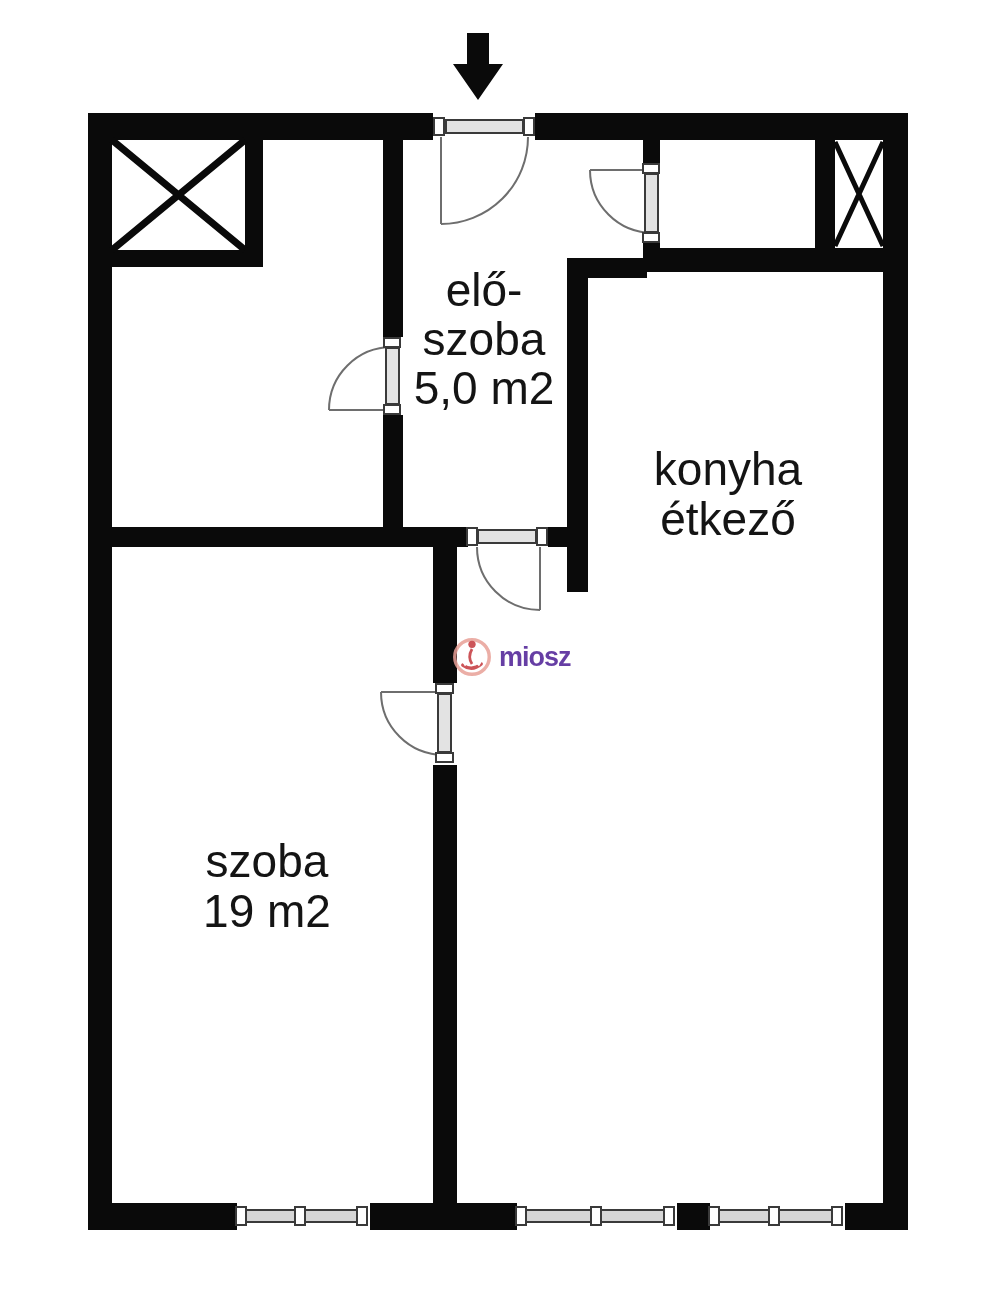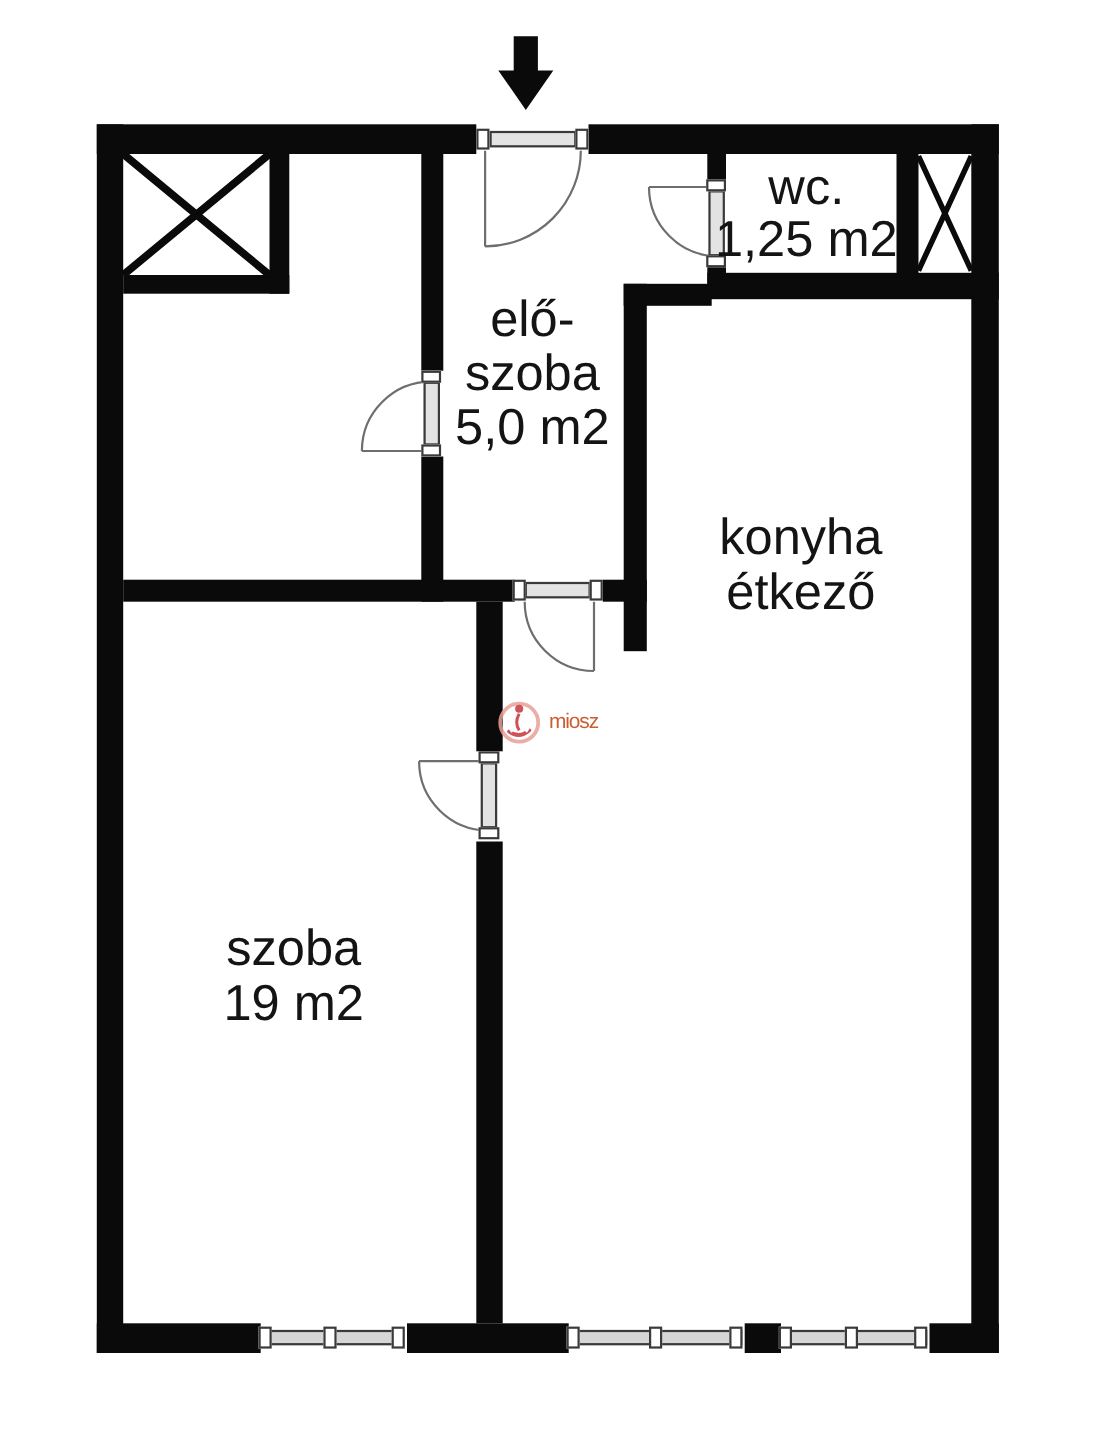--- a/index.html
+++ b/index.html
@@ -13,21 +13,21 @@
   .win{position:absolute;background:#d6d6d6;border:2px solid #3a3a3a;box-sizing:border-box;z-index:4;}
   .cap{position:absolute;background:#ffffff;border:2px solid #3a3a3a;box-sizing:border-box;z-index:5;}
   .label{
     position:absolute;transform:translate(-50%,-50%);text-align:center;z-index:6;
     color:#141414;font-size:46px;line-height:50px;white-space:nowrap;font-weight:400;
   }
   #watermark{
     position:absolute;left:449px;top:634px;z-index:7;display:flex;align-items:center;opacity:.85;
   }
   #watermark .wm-text{
-    color:#c2410c;font-size:19px;letter-spacing:-1px;margin-left:4px;font-weight:400;
+    color:#4c1d95;font-size:27px;letter-spacing:-1px;margin-left:4px;font-weight:700;
   }
 </style>
 </head>
 <body>
 
 <div id="plan">
 
   <div class="wall" style="left:88px;top:113px;width:345px;height:27px"></div>
   <div class="wall" style="left:535px;top:113px;width:373px;height:27px"></div>
   <div class="wall" style="left:88px;top:113px;width:24px;height:1117px"></div>
@@ -107,26 +107,22 @@
 
   <div class="label" style="left:250px;top:370px">
   </div>
 
   <div class="label" style="left:484px;top:339px;line-height:49px">
     <div>elő-</div>
     <div>szoba</div>
     <div>5,0 m2</div>
   </div>
 
-  <div class="label" style="left:733px;top:193px;line-height:48px">
-    <div>wc.</div>
-    <div>1,25 m2</div>
-  </div>
 
-  <div class="label" style="left:728px;top:513px">
+  <div class="label" style="left:728px;top:494px">
     <div>konyha</div>
     <div>étkező</div>
   </div>
 
   <div class="label" style="left:267px;top:886px">
     <div>szoba</div>
     <div>19 m2</div>
   </div>
 
   <div class="label" style="left:671px;top:886px">

